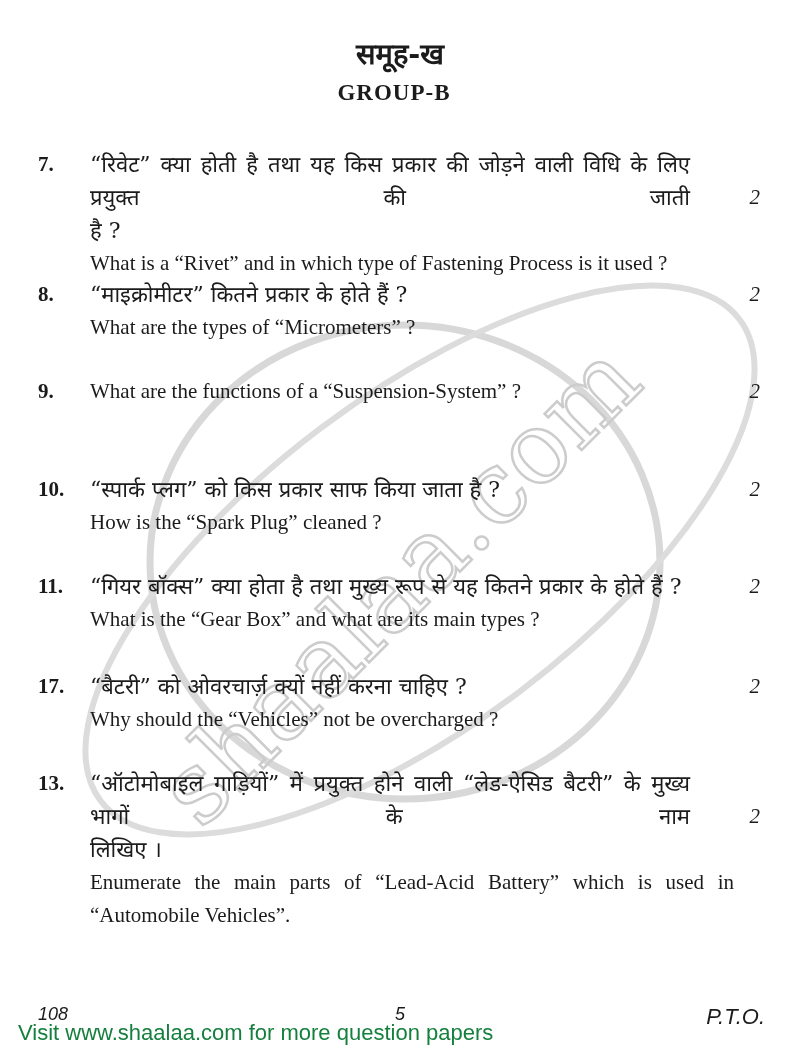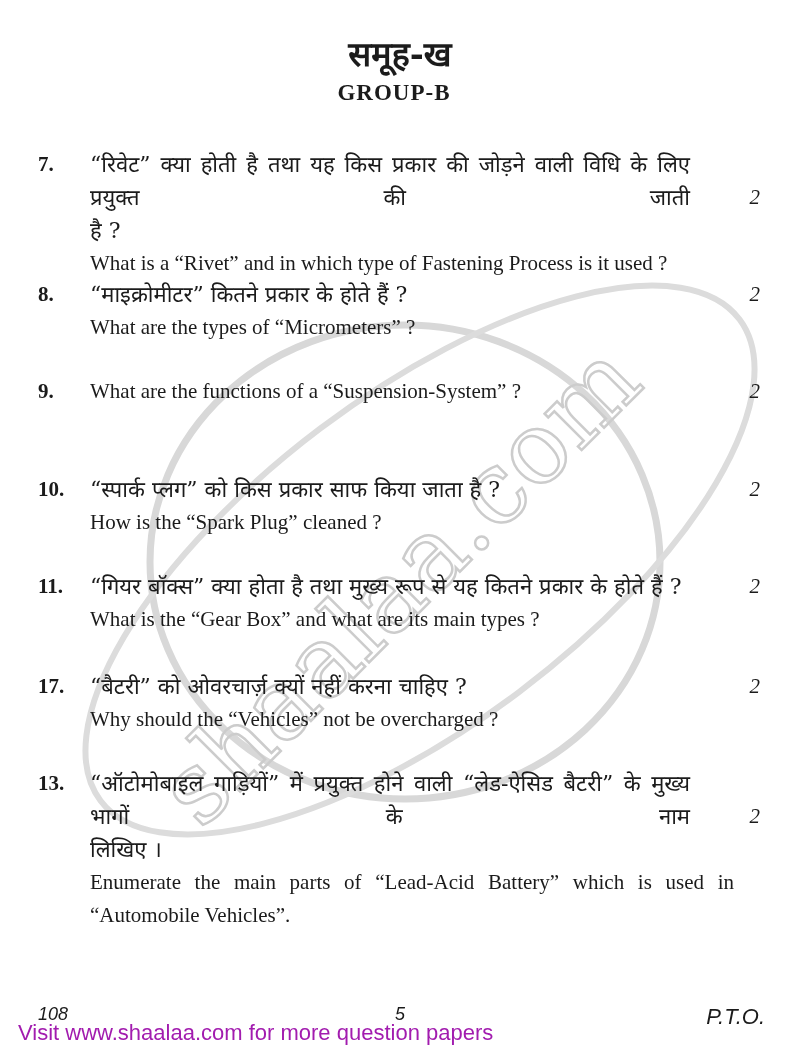--- a/index.html
+++ b/index.html
@@ -20,21 +20,21 @@
     pointer-events: none;
   }
   
   .content { position: absolute; inset: 0; z-index: 1; }
 
   .title-hi {
     position: absolute;
     top: 38px; left: 0; right: 0;
     text-align: center;
     font-family: "DejaVu Serif", "DejaVu Sans", serif;
-    font-size: 34px;
+    font-size: 29px;
     font-weight: bold;
     line-height: 32px;
   }
   .title-en {
     position: absolute;
     top: 79px; left: 0; right: 12px;
     text-align: center;
     font-size: 23px;
     font-weight: bold;
     letter-spacing: 1px;
@@ -80,21 +80,21 @@
     text-align: center;
     font-style: italic;
   }
   .f-left  { position: absolute; left: 38px; top: 0; }
   .f-right { position: absolute; right: 35px; top: 0; font-size: 22px; }
   .visit-line {
     position: absolute;
     top: 1020px; left: 18px;
     font-family: "Liberation Sans", sans-serif;
     font-size: 22px;
-    color: #a21caf;
+    color: #15803d;
     white-space: nowrap;
   }
 </style>
 </head>
 <body>
 
 <div class="page">
 
   <div class="watermark">
     <svg width="800" height="1060" viewBox="0 0 800 1060" xmlns="http://www.w3.org/2000/svg">

